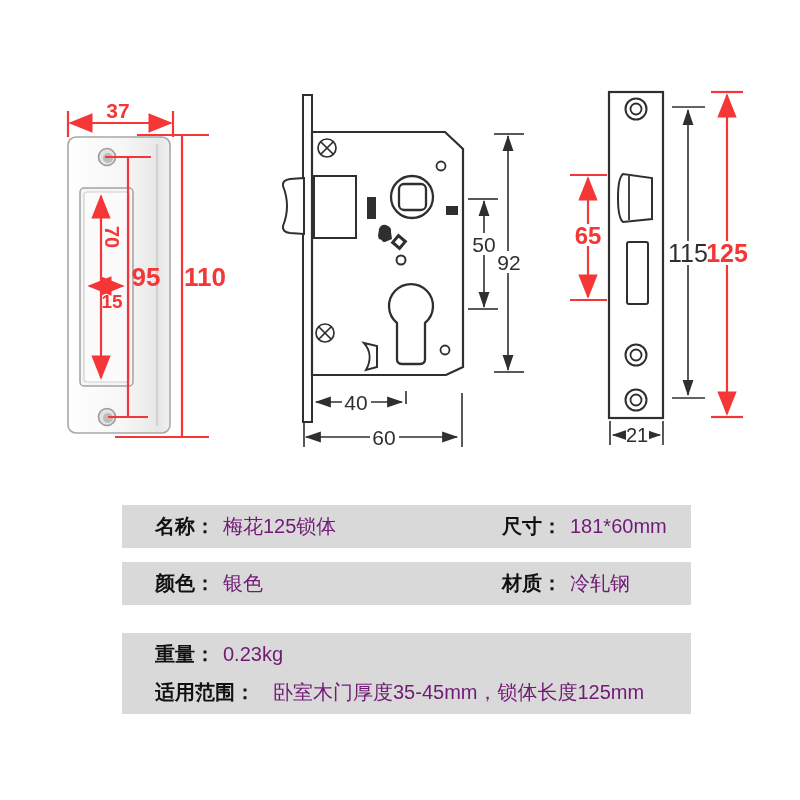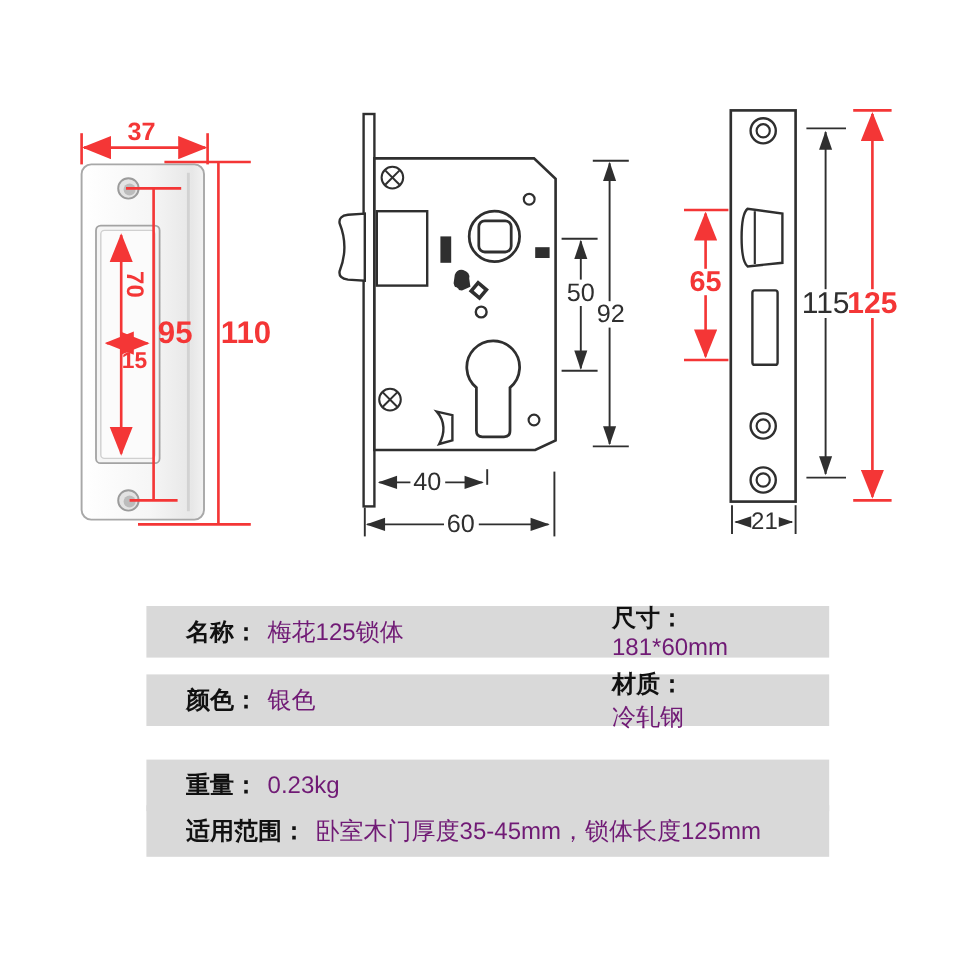--- a/index.html
+++ b/index.html
@@ -5,21 +5,21 @@
   html,body{margin:0;padding:0;background:#ffffff;}
   body{width:800px;height:800px;position:relative;overflow:hidden;
        font-family:"Liberation Sans",sans-serif;}
   .stage{position:absolute;inset:0;background:#fff;}
   svg text{font-family:"Liberation Sans",sans-serif;}
   .dr{fill:#f43636;font-weight:700;}
   .dk{fill:#2f2f2f;font-weight:400;}
   .spec-row{position:absolute;left:122px;width:569px;height:43px;background:#d9d9d9;
             display:flex;align-items:center;font-size:20px;color:#1c1c1c;}
   .cell{display:flex;align-items:baseline;margin-left:33px;white-space:nowrap;}
-  .cell.right{position:absolute;left:380px;margin-left:0;flex-direction:column;}
+  .cell.right{position:absolute;left:380px;margin-left:0;}
   .lbl{font-weight:700;color:#111;}
   .val{margin-left:8px;color:#701a75;}
 </style>
 </head>
 <body>
 
 <div class="stage">
 
   <svg width="800" height="480" viewBox="0 0 800 480" style="position:absolute;top:0;left:0;">
     <defs>
@@ -211,17 +211,17 @@
   <div class="spec-row" style="top:633px;">
     <div class="cell">
       <span class="lbl">重量：</span>
       <span class="val">0.23kg</span>
     </div>
   </div>
 
   <div class="spec-row" style="top:671px;">
     <div class="cell">
       <span class="lbl">适用范围：</span>
-      <span class="val" style="margin-left:8px;">卧室木门厚度35-45mm，锁体长度125mm</span>
+      <span class="val" style="margin-left:18px;">卧室木门厚度35-45mm，锁体长度125mm</span>
     </div>
   </div>
 
 </div>
 
 </body></html>

